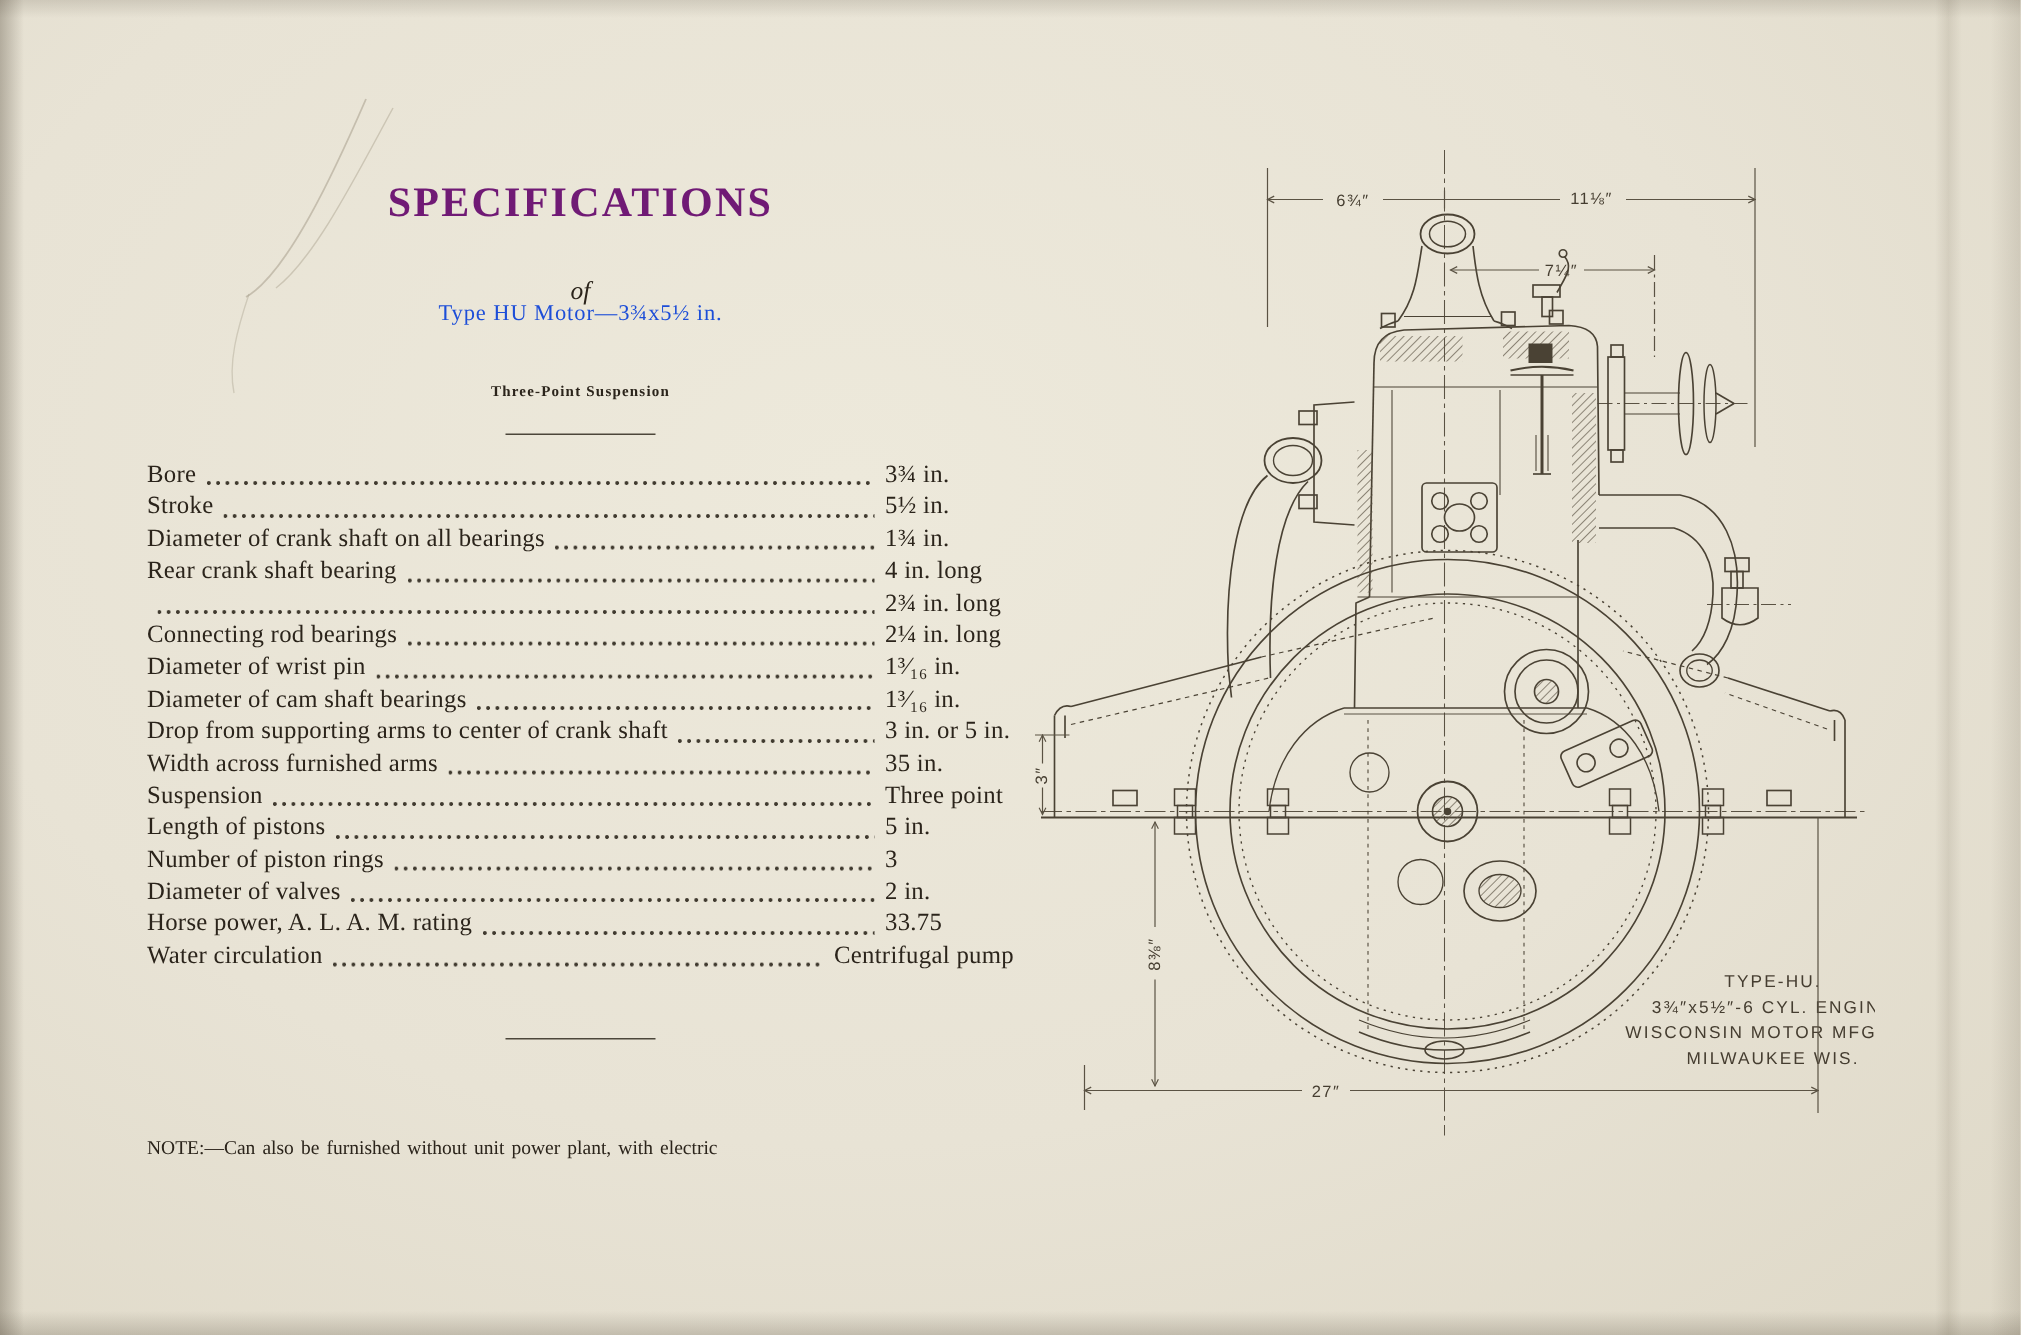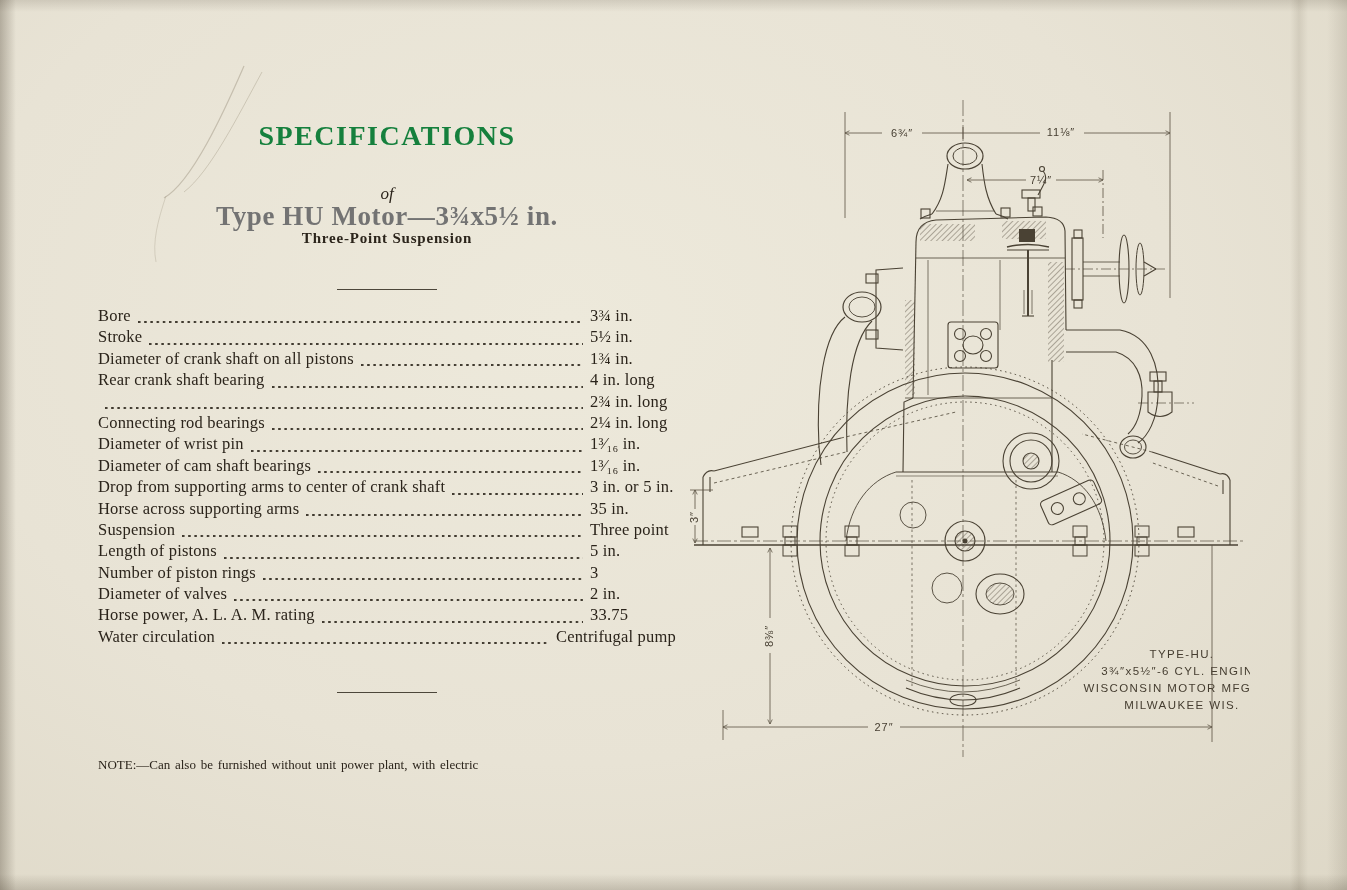--- a/index.html
+++ b/index.html
@@ -11,27 +11,27 @@
     background-image:
       linear-gradient(to right, rgba(60,50,35,0.30), rgba(60,50,35,0) 16px),
       linear-gradient(to left, rgba(60,50,35,0.12), rgba(60,50,35,0) 20px),
       linear-gradient(to bottom, rgba(60,50,35,0.14), rgba(60,50,35,0) 12px),
       linear-gradient(to top, rgba(60,50,35,0.20), rgba(60,50,35,0) 16px),
       linear-gradient(to right, rgba(0,0,0,0) 1290px, rgba(90,78,58,0.12) 1299px, rgba(0,0,0,0) 1308px),
       radial-gradient(ellipse at 42% 36%, #ede9db 0%, #e8e3d5 55%, #ded8c7 100%);
   }
   .left-col{position:absolute;left:98px;top:0;width:578px;height:890px;}
   .doc-title{position:absolute;top:120px;width:100%;text-align:center;
-    font-size:28px;font-weight:bold;letter-spacing:1.5px;color:#15803d;}
+    font-size:28px;font-weight:bold;letter-spacing:1.5px;color:#701a75;}
   .doc-of{position:absolute;top:184px;width:100%;text-align:center;
     font-size:17px;font-style:italic;}
   .doc-model{position:absolute;top:201px;width:100%;text-align:center;
-    font-size:27px;font-weight:bold;letter-spacing:0.6px;color:#737373;}
-  .doc-susp{position:absolute;top:230px;width:100%;text-align:center;
-    font-size:15px;font-weight:bold;letter-spacing:0.8px;}
+    font-size:15px;font-weight:normal;letter-spacing:0.6px;color:#1d4ed8;}
+  .doc-susp{position:absolute;top:256px;width:100%;text-align:center;
+    font-size:10px;font-weight:bold;letter-spacing:0.8px;}
   .rule{position:absolute;left:239px;width:100px;height:0;border-top:1.5px solid #4c463a;}
   .rule-1{top:289px}
   .rule-2{top:692px}
   .spec-list{position:absolute;top:306px;left:0;width:578px;}
   .spec-row{display:flex;align-items:baseline;height:21.4px;font-size:16.5px;letter-spacing:0.2px;}
   .spec-label{white-space:nowrap;}
   .spec-dots{flex:1;align-self:flex-end;height:13px;margin:0 5px 3px 7px;
     background-image:radial-gradient(circle at 1.2px 11px, #403a2f 1.05px, rgba(0,0,0,0) 1.5px);
     background-size:6.2px 13px;background-repeat:repeat-x;}
   .spec-value{white-space:nowrap;min-width:86px;padding-left:2px;}
@@ -64,21 +64,21 @@
         <span class="spec-label">Bore</span>
         <span class="spec-dots"></span>
         <span class="spec-value">3¾ in.</span>
       </div>
       <div class="spec-row">
         <span class="spec-label">Stroke</span>
         <span class="spec-dots"></span>
         <span class="spec-value">5½ in.</span>
       </div>
       <div class="spec-row">
-        <span class="spec-label">Diameter of crank shaft on all pistons</span>
+        <span class="spec-label">Diameter of crank shaft on all bearings</span>
         <span class="spec-dots"></span>
         <span class="spec-value">1¾ in.</span>
       </div>
       <div class="spec-row">
         <span class="spec-label">Rear crank shaft bearing</span>
         <span class="spec-dots"></span>
         <span class="spec-value">4 in. long</span>
       </div>
       <div class="spec-row">
         <span class="spec-dots"></span>
@@ -98,21 +98,21 @@
         <span class="spec-label">Diameter of cam shaft bearings</span>
         <span class="spec-dots"></span>
         <span class="spec-value">1³⁄₁₆ in.</span>
       </div>
       <div class="spec-row">
         <span class="spec-label">Drop from supporting arms to center of crank shaft</span>
         <span class="spec-dots"></span>
         <span class="spec-value">3 in. or 5 in.</span>
       </div>
       <div class="spec-row">
-        <span class="spec-label">Horse across supporting arms</span>
+        <span class="spec-label">Width across furnished arms</span>
         <span class="spec-dots"></span>
         <span class="spec-value">35 in.</span>
       </div>
       <div class="spec-row">
         <span class="spec-label">Suspension</span>
         <span class="spec-dots"></span>
         <span class="spec-value">Three point</span>
       </div>
       <div class="spec-row">
         <span class="spec-label">Length of pistons</span>

